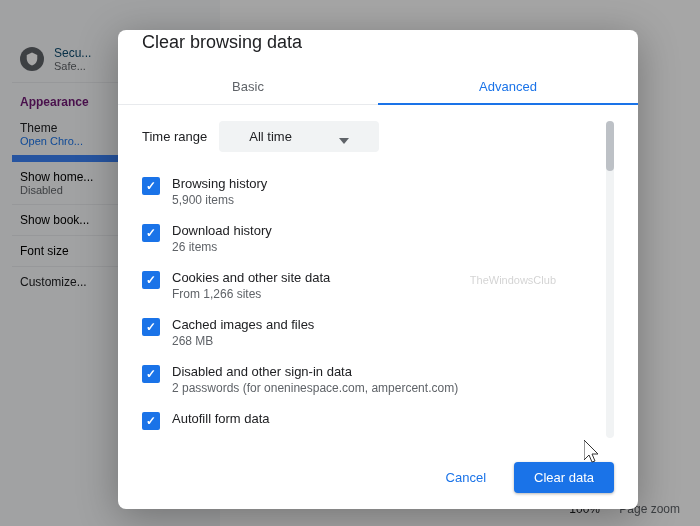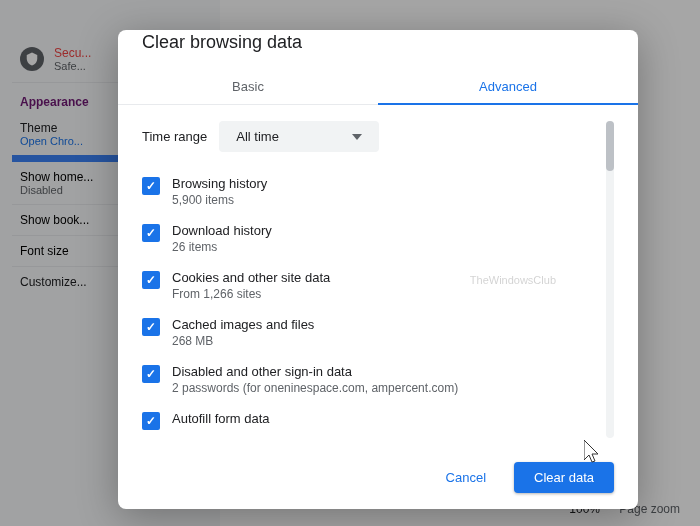--- a/index.html
+++ b/index.html
@@ -140,25 +140,25 @@
     }
 
     .time-range-label {
       font-size: 13px;
       color: #202124;
       white-space: nowrap;
     }
 
     .time-range-select {
       display: flex;
-      align-items: center;
+      align-items: flex-end;
       background: #f1f3f4;
       border: none;
       border-radius: 4px;
-      padding: 8px 17px;
+      padding: 8px 30px;
       font-size: 13px;
       color: #202124;
       cursor: pointer;
       gap: 8px;
       min-width: 160px;
     }
 
     .select-arrow {
       margin-left: auto;
       width: 0;
@@ -275,21 +275,21 @@
 
   <div class="bg-sidebar" style="padding-top:36px;padding-left:12px;">
 
     <div class="bg-row" style="padding-left:8px;display:flex;align-items:center;font-size:13px;color:#202124;border-bottom:1px solid #e8eaed;padding:10px 8px;">
       <div style="width:24px;height:24px;background:#5f6368;border-radius:50%;margin-right:10px;display:flex;align-items:center;justify-content:center;">
         <svg width="14" height="14" viewBox="0 0 24 24" fill="white">
             <path d="M12 1L3 5v6c0 5.5 3.8 10.7 9 12 5.2-1.3 9-6.5 9-12V5l-9-4z"></path>
           </svg>
       </div>
       <div>
-        <div style="font-size:12px;color:#ef4444;">Secu...</div>
+        <div style="font-size:12px;color:#0c4a6e;">Secu...</div>
         <div style="font-size:11px;color:#5f6368;">Safe...</div>
       </div>
       <div style="margin-left:auto;color:#5f6368;">›</div>
     </div>
 
     <div style="font-size:12px;color:#701a75;font-weight:600;padding:12px 8px 4px 8px;">Appearance</div>
 
     <div class="bg-row" style="padding:8px 8px;display:flex;align-items:center;border-bottom:7px solid #3b82f6;">
       <div>
         <div style="font-size:12px;">Theme</div>

